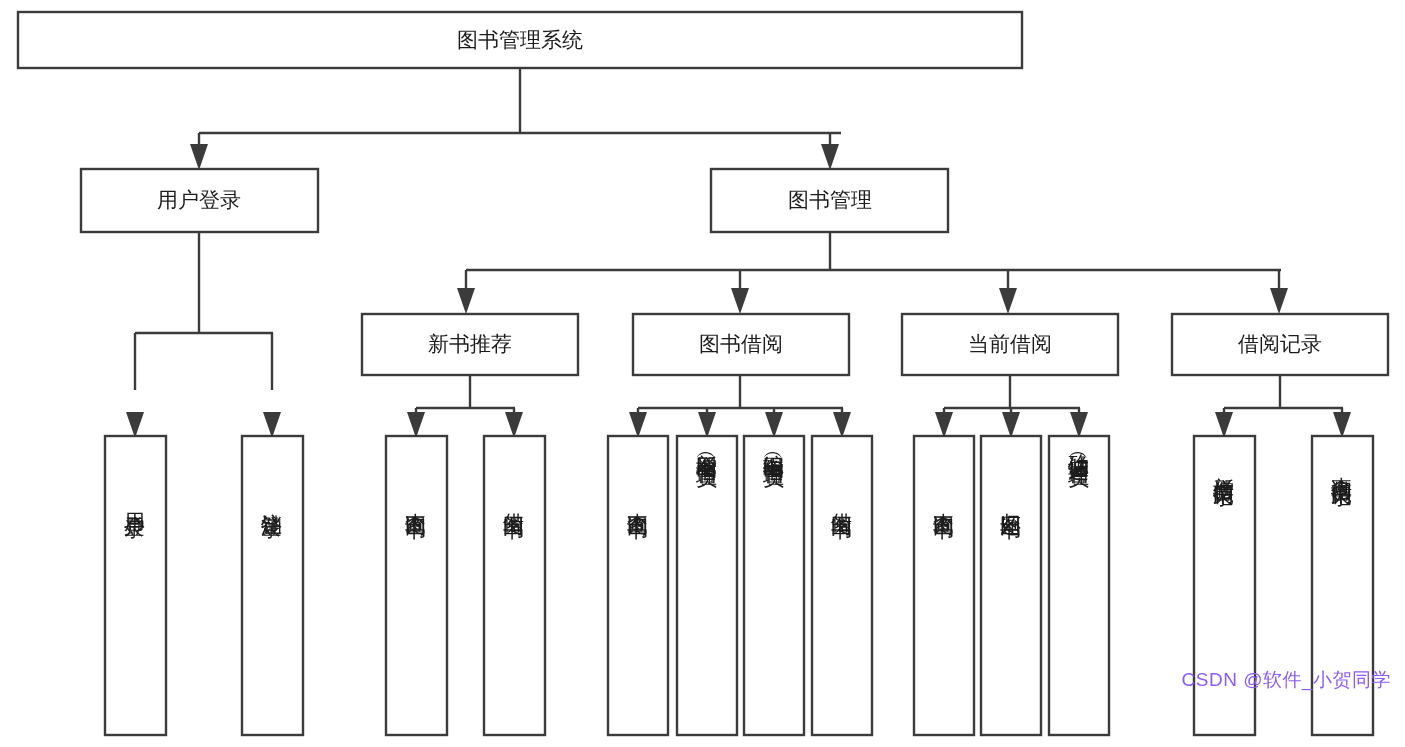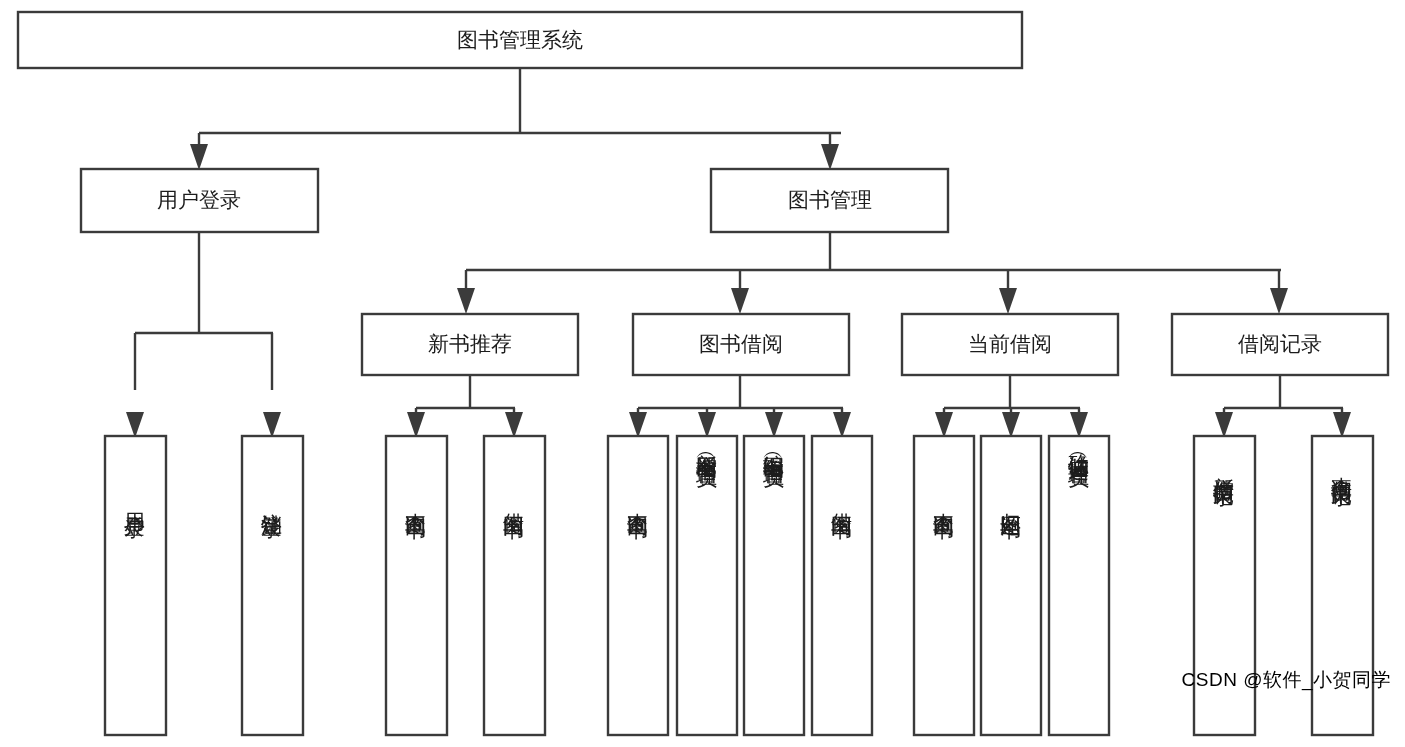--- a/index.html
+++ b/index.html
@@ -61,21 +61,21 @@
     text-anchor: middle;
     white-space: pre;
     letter-spacing: 2px;
   }
   .watermark-text {
     position: absolute;
     right: 14px;
     bottom: 7px;
     font-family: "Liberation Sans", "DejaVu Sans", sans-serif;
     font-size: 19px;
-    color: #000000;
+    color: #8b5cf6;
     letter-spacing: 0.5px;
     user-select: none;
     pointer-events: none;
     white-space: nowrap;
   }
 </style>
 </head>
 <body>
 
 <div id="diagram-root">

